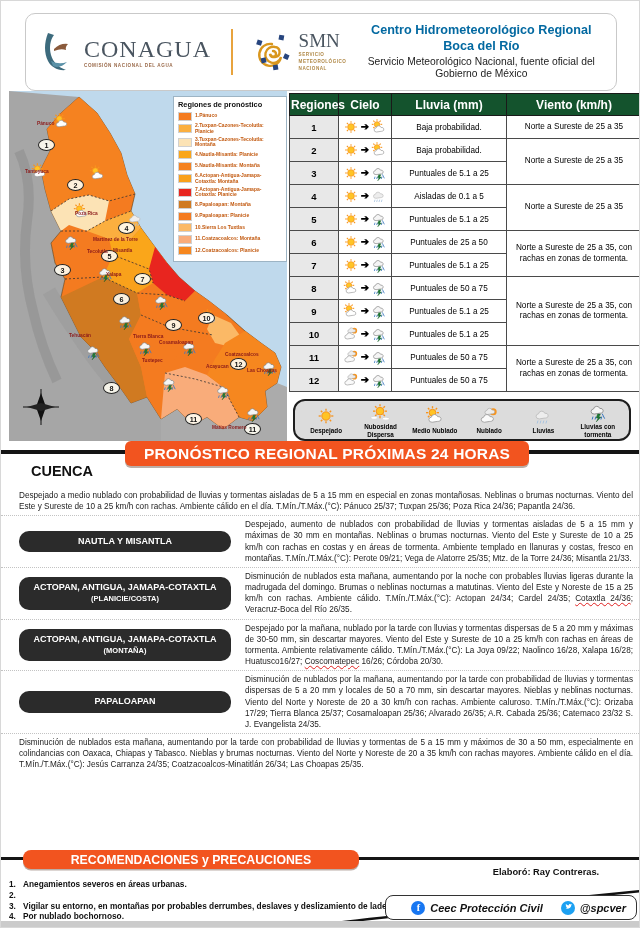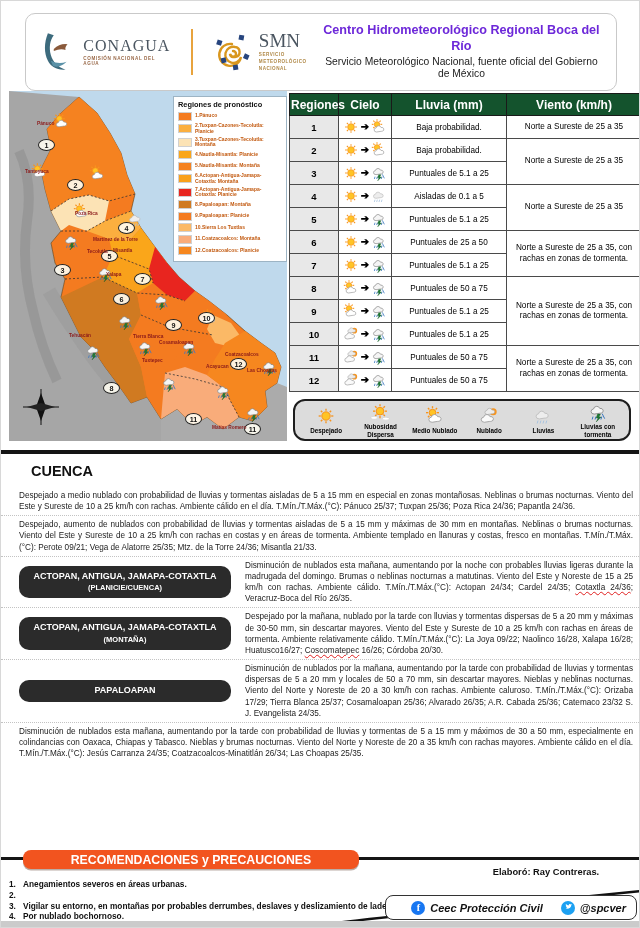--- a/index.html
+++ b/index.html
@@ -2,27 +2,27 @@
 <html><head>
 <meta charset="utf-8">
 <style>
   html,body{margin:0;padding:0;background:#ededed;}
   .page{position:relative;width:640px;height:928px;background:#fff;margin:0 auto;
         font-family:"Liberation Sans",sans-serif;overflow:hidden;border:1px solid #d8d8d8;box-sizing:border-box;}
   
   .hdr{position:absolute;left:24px;top:12px;width:592px;height:78px;border:1px solid #c9c9c9;
        border-radius:10px;display:flex;align-items:center;padding:0 16px;box-sizing:border-box;gap:10px;}
   .logo-block{display:flex;align-items:center;gap:6px;}
-  .conagua-word{font-family:"Liberation Serif",serif;font-size:16px;letter-spacing:1px;color:#4a5560;font-weight:400;line-height:1;}
+  .conagua-word{font-family:"Liberation Serif",serif;font-size:24px;letter-spacing:1px;color:#4a5560;font-weight:400;line-height:1;}
   .conagua-sub{font-size:4.6px;letter-spacing:.6px;color:#9a6a4a;font-weight:700;margin-top:2px;}
   .hdr-divider{width:2px;height:46px;background:#E8A33D;margin:0 10px;}
   .smn-word{font-family:"Liberation Serif",serif;font-size:19px;color:#4a5560;line-height:1;}
   .smn-sub{font-size:4.6px;letter-spacing:.5px;color:#B08948;font-weight:700;width:54px;line-height:1.5;margin-top:2px;}
   .hdr-titles{margin-left:auto;text-align:center;width:300px;}
-  .hdr-title{font-size:12.6px;font-weight:700;color:#6d28d9;line-height:1.25;}
+  .hdr-title{font-size:12.6px;font-weight:700;color:#0369a1;line-height:1.25;}
   .hdr-subtitle{font-size:10.3px;color:#222;line-height:1.2;margin-top:1px;}
   
   .map-wrap{position:absolute;left:8px;top:90px;width:278px;height:430px;}
   .map-wrap svg.basemap{position:absolute;left:0;top:0;}
   .map-legend{position:absolute;right:0;top:5px;width:114px;background:#fff;border:1px solid #9db4c4;
               padding:3px 4px;box-sizing:border-box;}
   .map-legend-title{font-size:7.4px;font-weight:700;color:#111;margin-bottom:2px;}
   .map-legend ul{list-style:none;margin:0;padding:0;}
   .map-legend li{display:flex;align-items:center;gap:3px;margin:2.5px 0;}
   .sw{width:12px;height:7px;flex:none;border:0.5px solid #d0d0d0;}
@@ -836,31 +836,33 @@
           <line x1="13" y1="17.5" x2="12" y2="21" stroke="#3C78C0" stroke-width="1.2"></line>
           <line x1="16.5" y1="17.5" x2="15.5" y2="21" stroke="#3C78C0" stroke-width="1.2"></line>
           <line x1="17" y1="14" x2="20" y2="20" stroke="#3C78C0" stroke-width="1.2"></line>
           <polygon points="11.5,14.5 15,14.5 13.2,18 15.8,18 9.8,24 12.2,19.2 9.8,19.2" fill="#1E7A34" stroke="#145423" stroke-width="0.4"></polygon>
         </svg>
         <div class="cap">Lluvias con tormenta</div>
       </div>
     </div>
 
   <div class="rule-main"></div>
+  <div class="banner">PRONÓSTICO REGIONAL PRÓXIMAS 24 HORAS</div>
   <div class="cuenca-h">CUENCA</div>
 
   <div class="blocks" id="blocks">
       <div class="block">
         <div class="btxt">Despejado a medio nublado con probabilidad de lluvias y tormentas aisladas de 5 a 15 mm en especial en zonas montañosas. Neblinas o brumas nocturnas. Viento del Este y Sureste de 10 a 25 km/h con rachas. Ambiente cálido en el día. T.Mín./T.Máx.(°C):  Pánuco 25/37;  Tuxpan 25/36;  Poza Rica 24/36;  Papantla 24/36.</div>
       </div>
       <div class="block">
+        <div class="pill">NAUTLA Y MISANTLA</div>
         <div class="btxt">Despejado, aumento de nublados con probabilidad de lluvias y tormentas aisladas de 5 a 15 mm y máximas de 30 mm en montañas. Neblinas o brumas nocturnas. Viento del Este y Sureste de 10 a 25 km/h con rachas en costas y en áreas de tormenta. Ambiente templado en llanuras y costas, fresco en montañas. T.Mín./T.Máx.(°C): Perote 09/21; Vega de Alatorre 25/35;  Mtz. de la Torre 24/36;  Misantla 21/33.</div>
       </div>
       <div class="block">
-        <div class="pill">ACTOPAN, ANTIGUA, JAMAPA-COTAXTLA<br><span class="sub">(PLANICIE/CUENCA)</span></div>
+        <div class="pill">ACTOPAN, ANTIGUA, JAMAPA-COTAXTLA<br><span class="sub">(PLANICIE/COSTA)</span></div>
         <div class="btxt">Disminución de nublados esta mañana, aumentando por la noche con probables lluvias ligeras durante la madrugada del domingo. Brumas o neblinas nocturnas a matutinas. Viento del Este y Noreste de 15 a 25 km/h con rachas. Ambiente cálido. T.Mín./T.Máx.(°C): Actopan 24/34;  Cardel 24/35;  <span class="sc">Cotaxtla 24/36</span>;  Veracruz-Boca del Río 26/35.</div>
       </div>
       <div class="block">
         <div class="pill">ACTOPAN, ANTIGUA, JAMAPA-COTAXTLA<br><span class="sub">(MONTAÑA)</span></div>
         <div class="btxt">Despejado por la mañana, nublado por la tarde con lluvias y tormentas dispersas de 5 a 20 mm y máximas de 30-50 mm, sin descartar mayores. Viento del Este y Sureste de 10 a 25 km/h con rachas en áreas de tormenta. Ambiente relativamente cálido. T.Mín./T.Máx.(°C): La Joya 09/22; Naolinco 16/28, Xalapa 16/28; Huatusco16/27; <span class="sc">Coscomatepec</span> 16/26; Córdoba 20/30.</div>
       </div>
       <div class="block">
         <div class="pill">PAPALOAPAN</div>
         <div class="btxt">Disminución de nublados por la mañana, aumentando por la tarde con probabilidad de lluvias y tormentas dispersas de 5 a 20 mm y locales de 50 a 70 mm, sin descartar mayores. Nieblas y neblinas nocturnas. Viento del Norte y Noreste de 20 a 30 km/h con rachas. Ambiente caluroso. T.Mín./T.Máx.(°C): Orizaba 17/29;  Tierra Blanca 25/37;  Cosamaloapan 25/36; Alvarado 26/35;  A.R. Cabada 25/36;  Catemaco 23/32  S. J. Evangelista 24/35.</div>
       </div>

